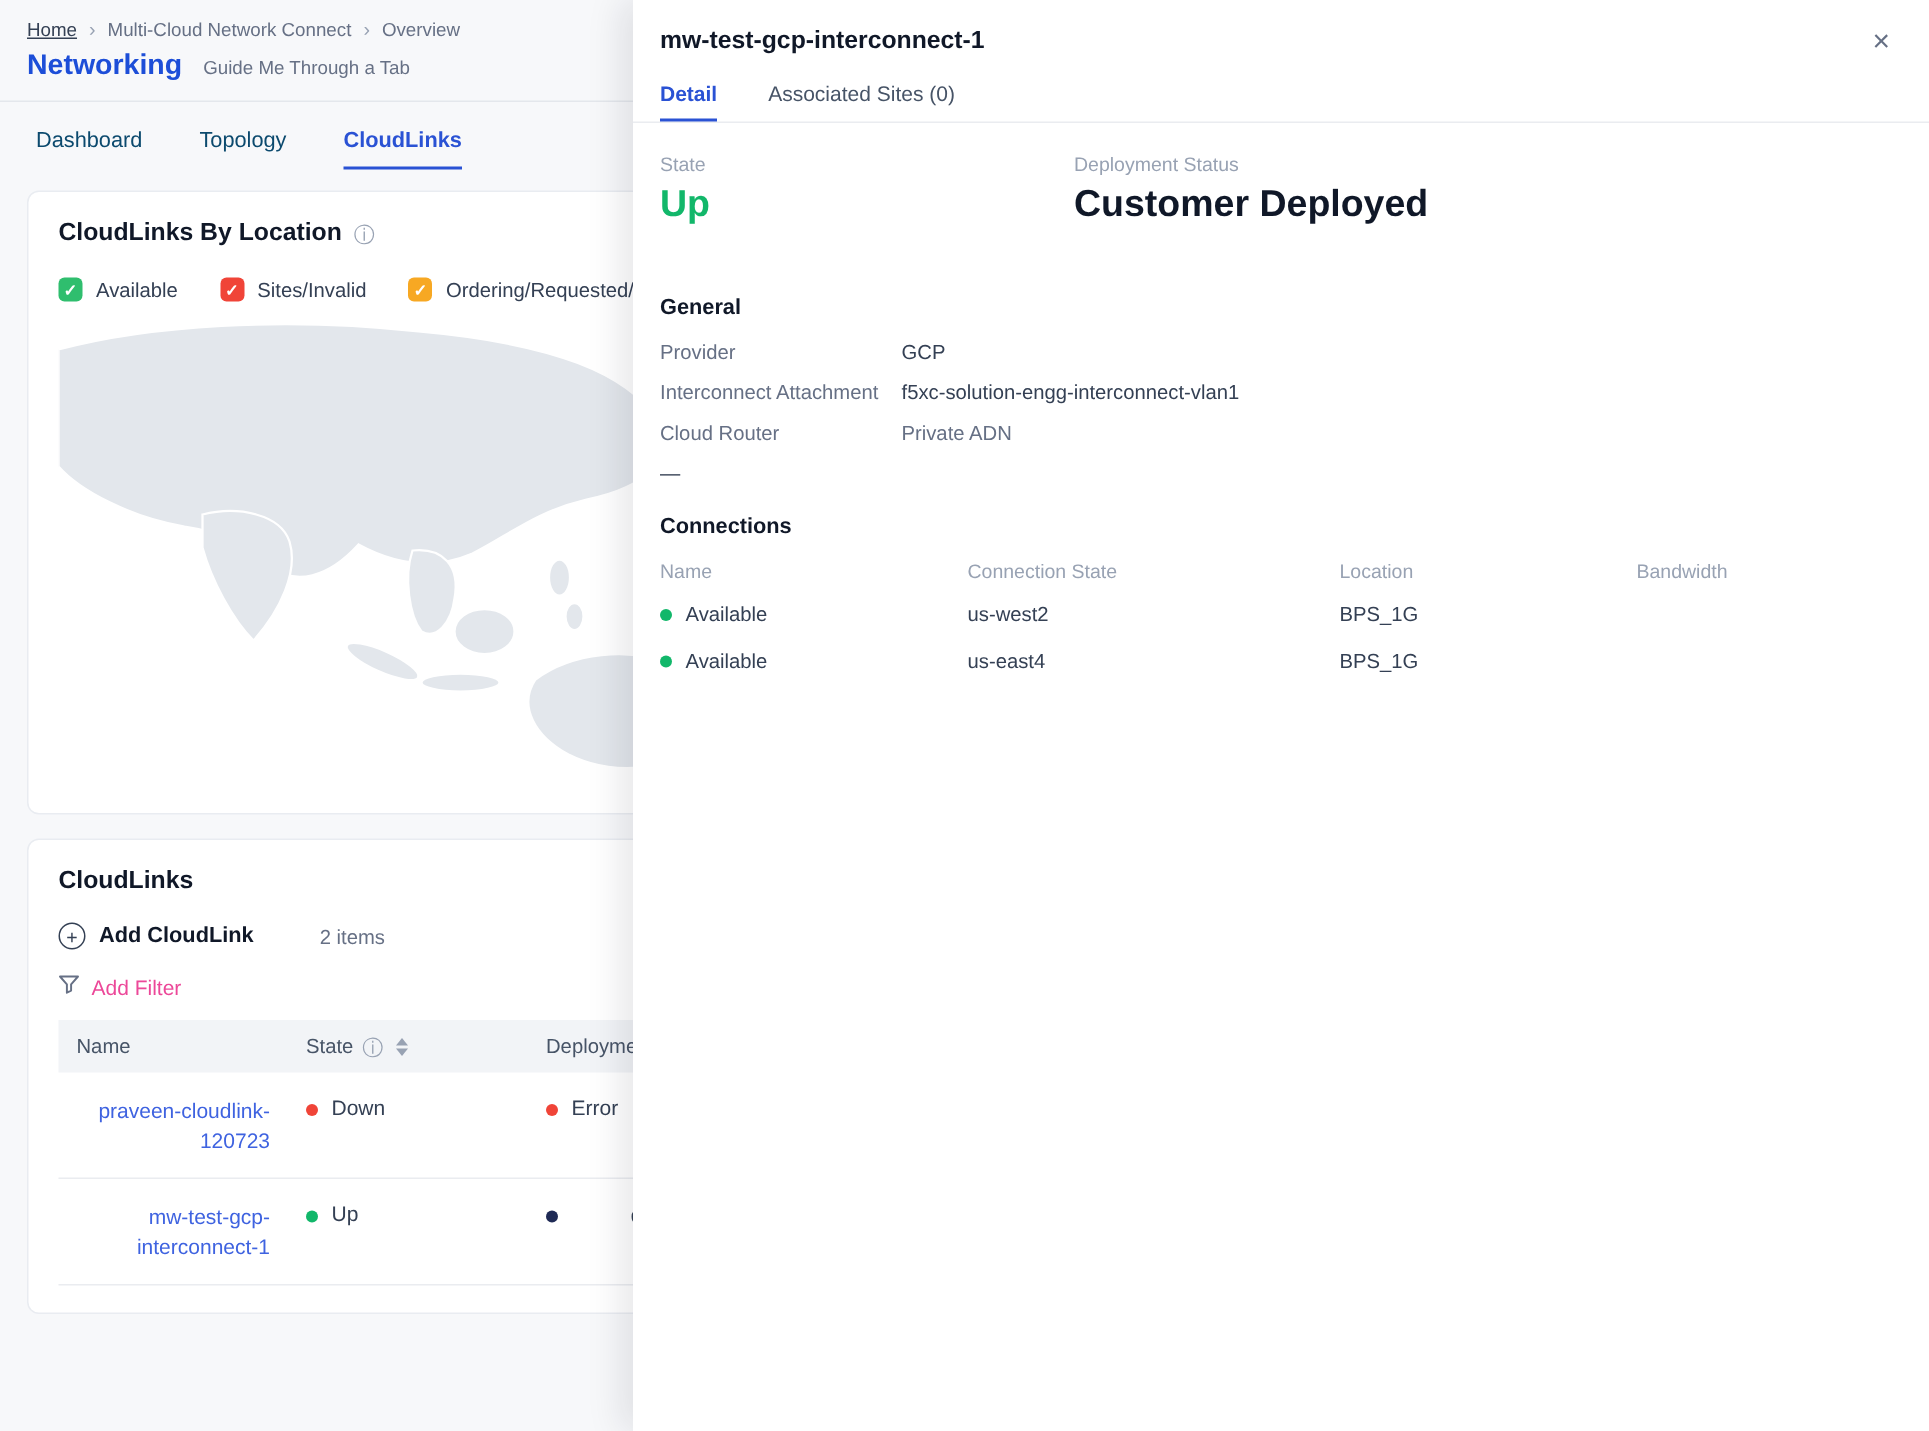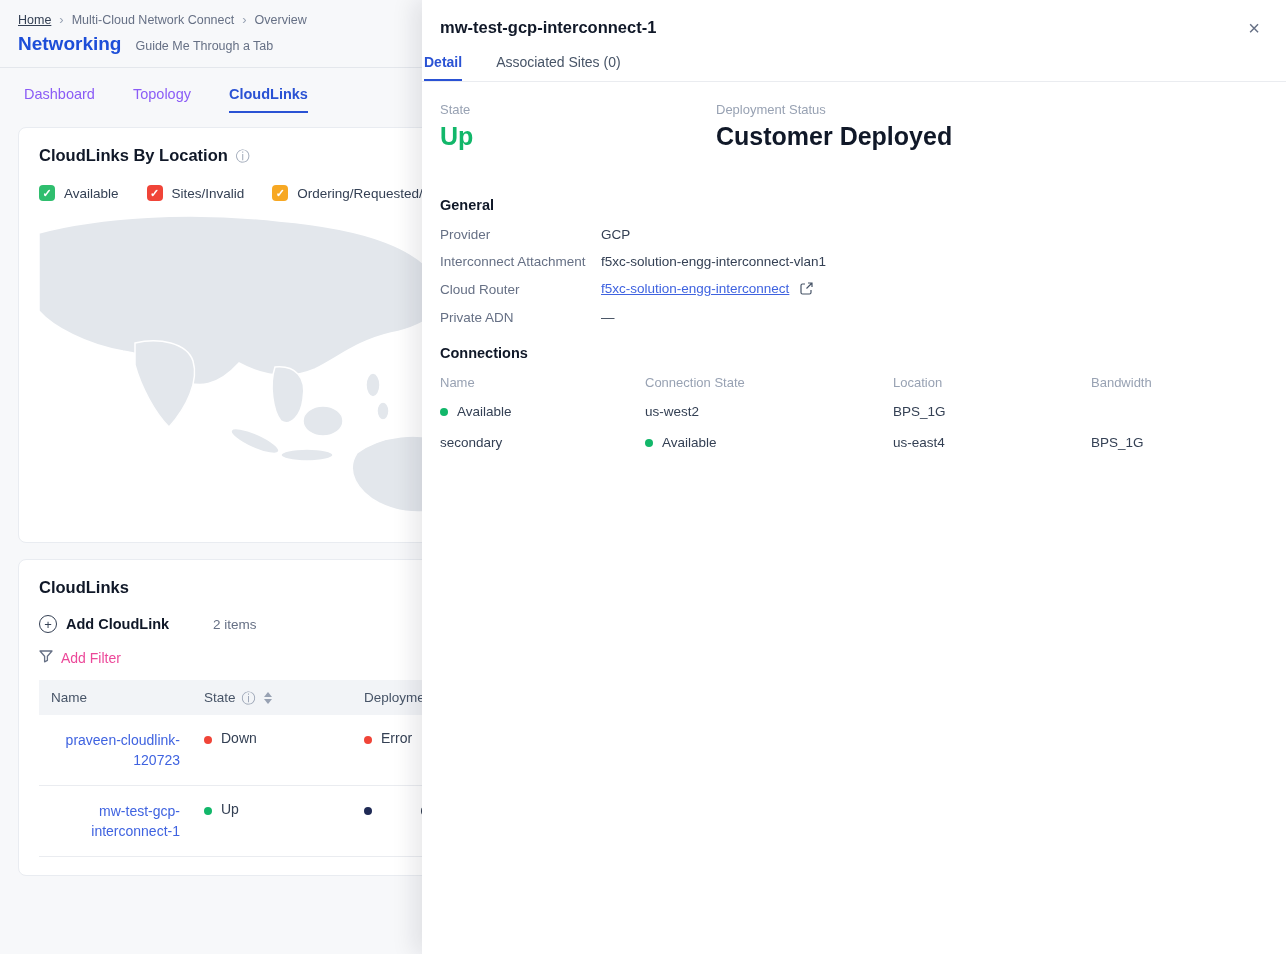--- a/index.html
+++ b/index.html
@@ -19,21 +19,21 @@
   .breadcrumb { display:flex; align-items:center; gap:8px; font-size:12.5px; color:#667085; }
   .breadcrumb a { color:#344054; text-decoration:underline; }
   .crumb-sep { color:#98a2b3; font-size:13px; }
   .title-row { display:flex; align-items:baseline; gap:14px; margin-top:6px; padding-bottom:12px; }
   .page-title { font-size:19px; font-weight:700; color:#1d4ed8; }
   .guide-link { font-size:12.5px; color:#667085; text-decoration:none; }
   .top-divider { height:1px; background:#e4e7ec; }
 
   
   .main-tabs { display:flex; gap:38px; padding:0 24px; margin-top:18px; }
-  .main-tab { font-size:14.5px; color:#8b5cf6; padding-bottom:9px; border-bottom:2px solid transparent; cursor:pointer; }
+  .main-tab { font-size:14.5px; color:#0c4a6e; padding-bottom:9px; border-bottom:2px solid transparent; cursor:pointer; }
   .main-tab.active { color:#2a52d4; font-weight:700; border-bottom-color:#2a52d4; }
 
   
   .content { padding:14px 18px 0; }
   .card { background:#fff; border:1px solid #e9ecf1; border-radius:8px; padding:18px 20px; margin-bottom:16px; }
   .card-title-row { display:flex; align-items:center; gap:8px; }
   .card-title { font-size:16.5px; font-weight:700; color:#101828; }
   .info-icon { color:#98a2b3; font-size:14px; line-height:1; }
 
   
@@ -75,21 +75,21 @@
   .dot-green { background:#12b76a; }
   .dot-navy { background:#1f2a55; }
   .wrap-narrow { max-width:100px; line-height:20px; display:inline-block; }
 
   
   .panel { position:absolute; top:0; left:422px; width:864px; height:954px; background:#fff;
            box-shadow:-8px 0 22px rgba(16,24,40,.10); z-index:10; }
   .panel-header { display:flex; justify-content:space-between; align-items:flex-start; padding:18px 26px 0 18px; }
   .panel-title { font-size:16.5px; font-weight:700; color:#101828; }
   .close-btn { background:none; border:none; font-size:20px; line-height:1; color:#667085; cursor:pointer; font-family:inherit; }
-  .panel-tabs { display:flex; gap:34px; padding:0 2px; margin-top:16px; border-bottom:1px solid #eaecf0; }
+  .panel-tabs { display:flex; gap:34px; padding:0 18px; margin-top:16px; border-bottom:1px solid #eaecf0; }
   .panel-tab { font-size:14px; color:#475467; padding-bottom:9px; border-bottom:2px solid transparent; cursor:pointer; }
   .panel-tab.active { color:#2a52d4; font-weight:700; border-bottom-color:#2a52d4; }
   .panel-body { padding:20px 18px; }
 
   .status-grid { display:grid; grid-template-columns:276px 1fr; }
   .field-label { font-size:13px; color:#98a2b3; }
   .state-value { margin-top:5px; font-size:25px; font-weight:700; color:#12b76a; }
   .deploy-value { margin-top:5px; font-size:25px; font-weight:700; color:#101828; }
 
   .section-title { font-size:14.5px; font-weight:700; color:#101828; }
@@ -270,28 +270,20 @@
     <div class="general-section">
       <div class="section-title">General</div>
       <div class="fields">
         <div class="f-label">Provider</div>
         <div class="f-value">GCP</div>
 
         <div class="f-label">Interconnect Attachment</div>
         <div class="f-value">f5xc-solution-engg-interconnect-vlan1</div>
 
         <div class="f-label">Cloud Router</div>
-        <div class="f-value">
-          <a class="router-link">f5xc-solution-engg-interconnect</a>
-          <span class="ext-icon">
-            <svg width="13" height="13" viewBox="0 0 13 13">
-                <path d="M5 2H2.5A1.5 1.5 0 0 0 1 3.5v7A1.5 1.5 0 0 0 2.5 12h7A1.5 1.5 0 0 0 11 10.5V8M8 1h4v4M12 1L6.5 6.5" fill="none" stroke="#475467" stroke-width="1.2"></path>
-              </svg>
-          </span>
-        </div>
 
         <div class="f-label">Private ADN</div>
         <div class="f-value">—</div>
       </div>
     </div>
 
     <div class="connections-section">
       <div class="section-title">Connections</div>
       <div class="conn-table">
         <div class="conn-head">
@@ -304,21 +296,20 @@
         <div class="conn-row">
           <div class="conn-state">
               <span class="dot dot-green"></span>
               <span>Available</span>
             </div>
           <div>us-west2</div>
           <div>BPS_1G</div>
         </div>
 
         <div class="conn-row">
-          <div>secondary</div>
           <div class="conn-state">
               <span class="dot dot-green"></span>
               <span>Available</span>
             </div>
           <div>us-east4</div>
           <div>BPS_1G</div>
         </div>
       </div>
     </div>
 

